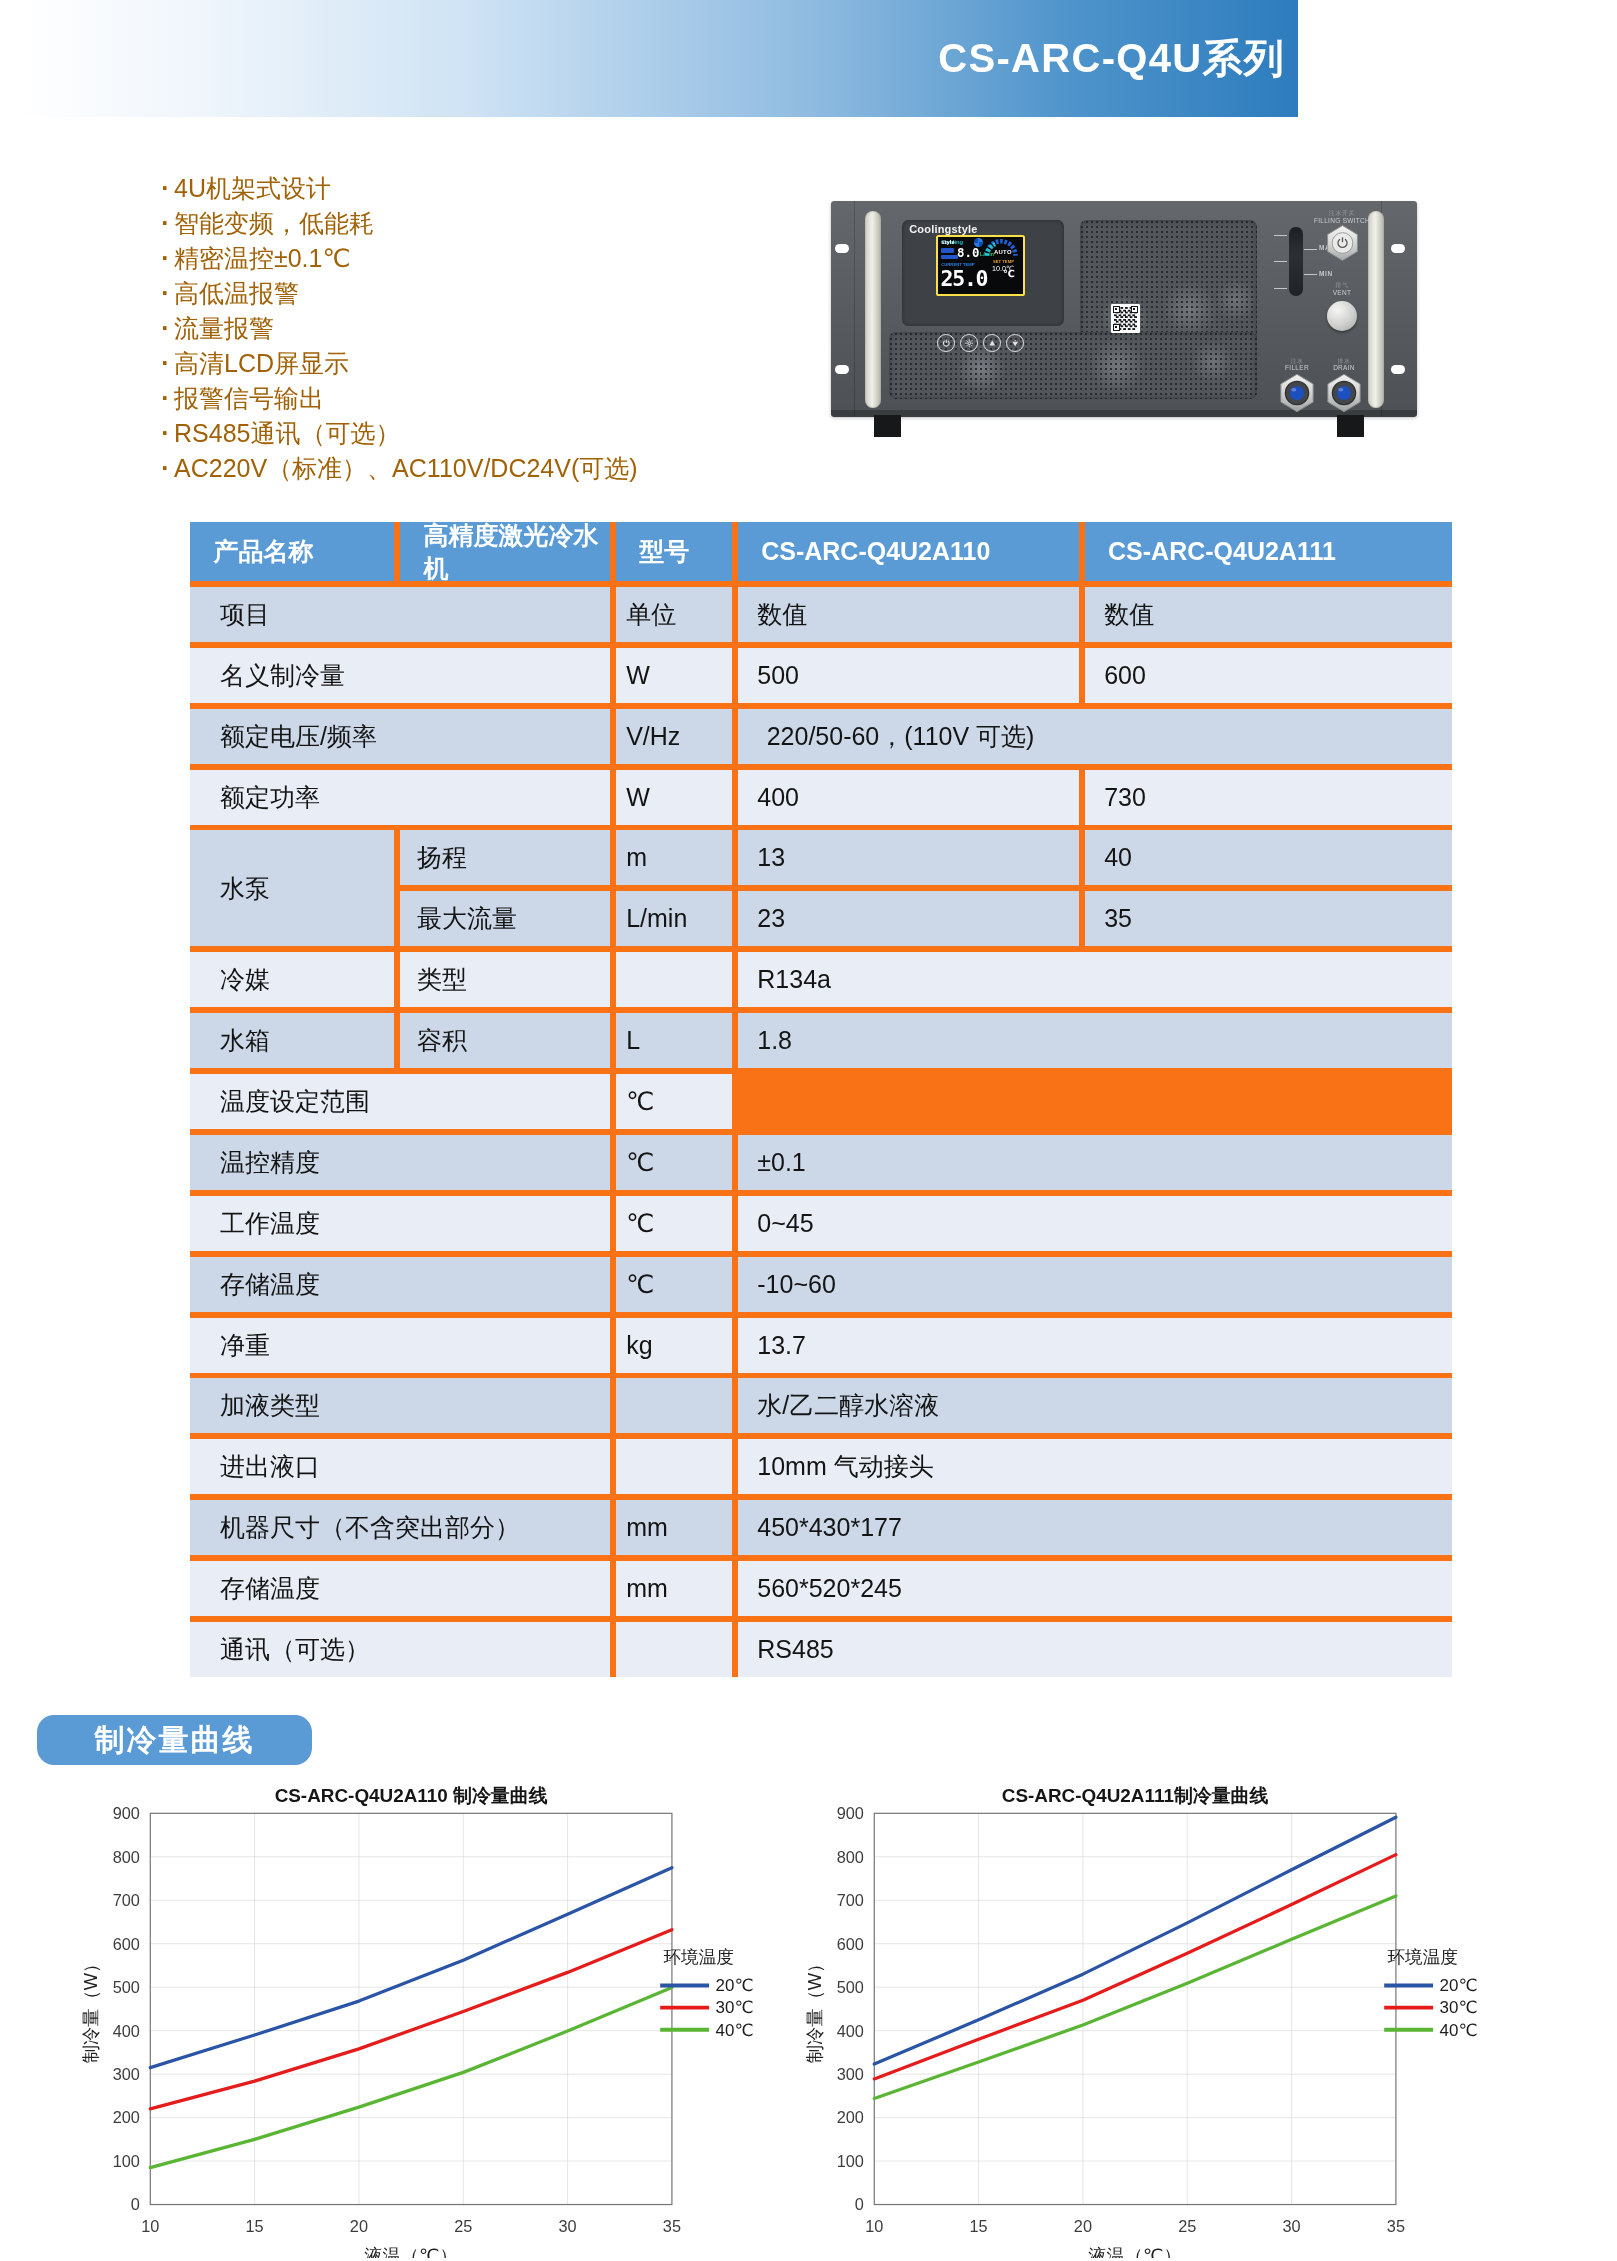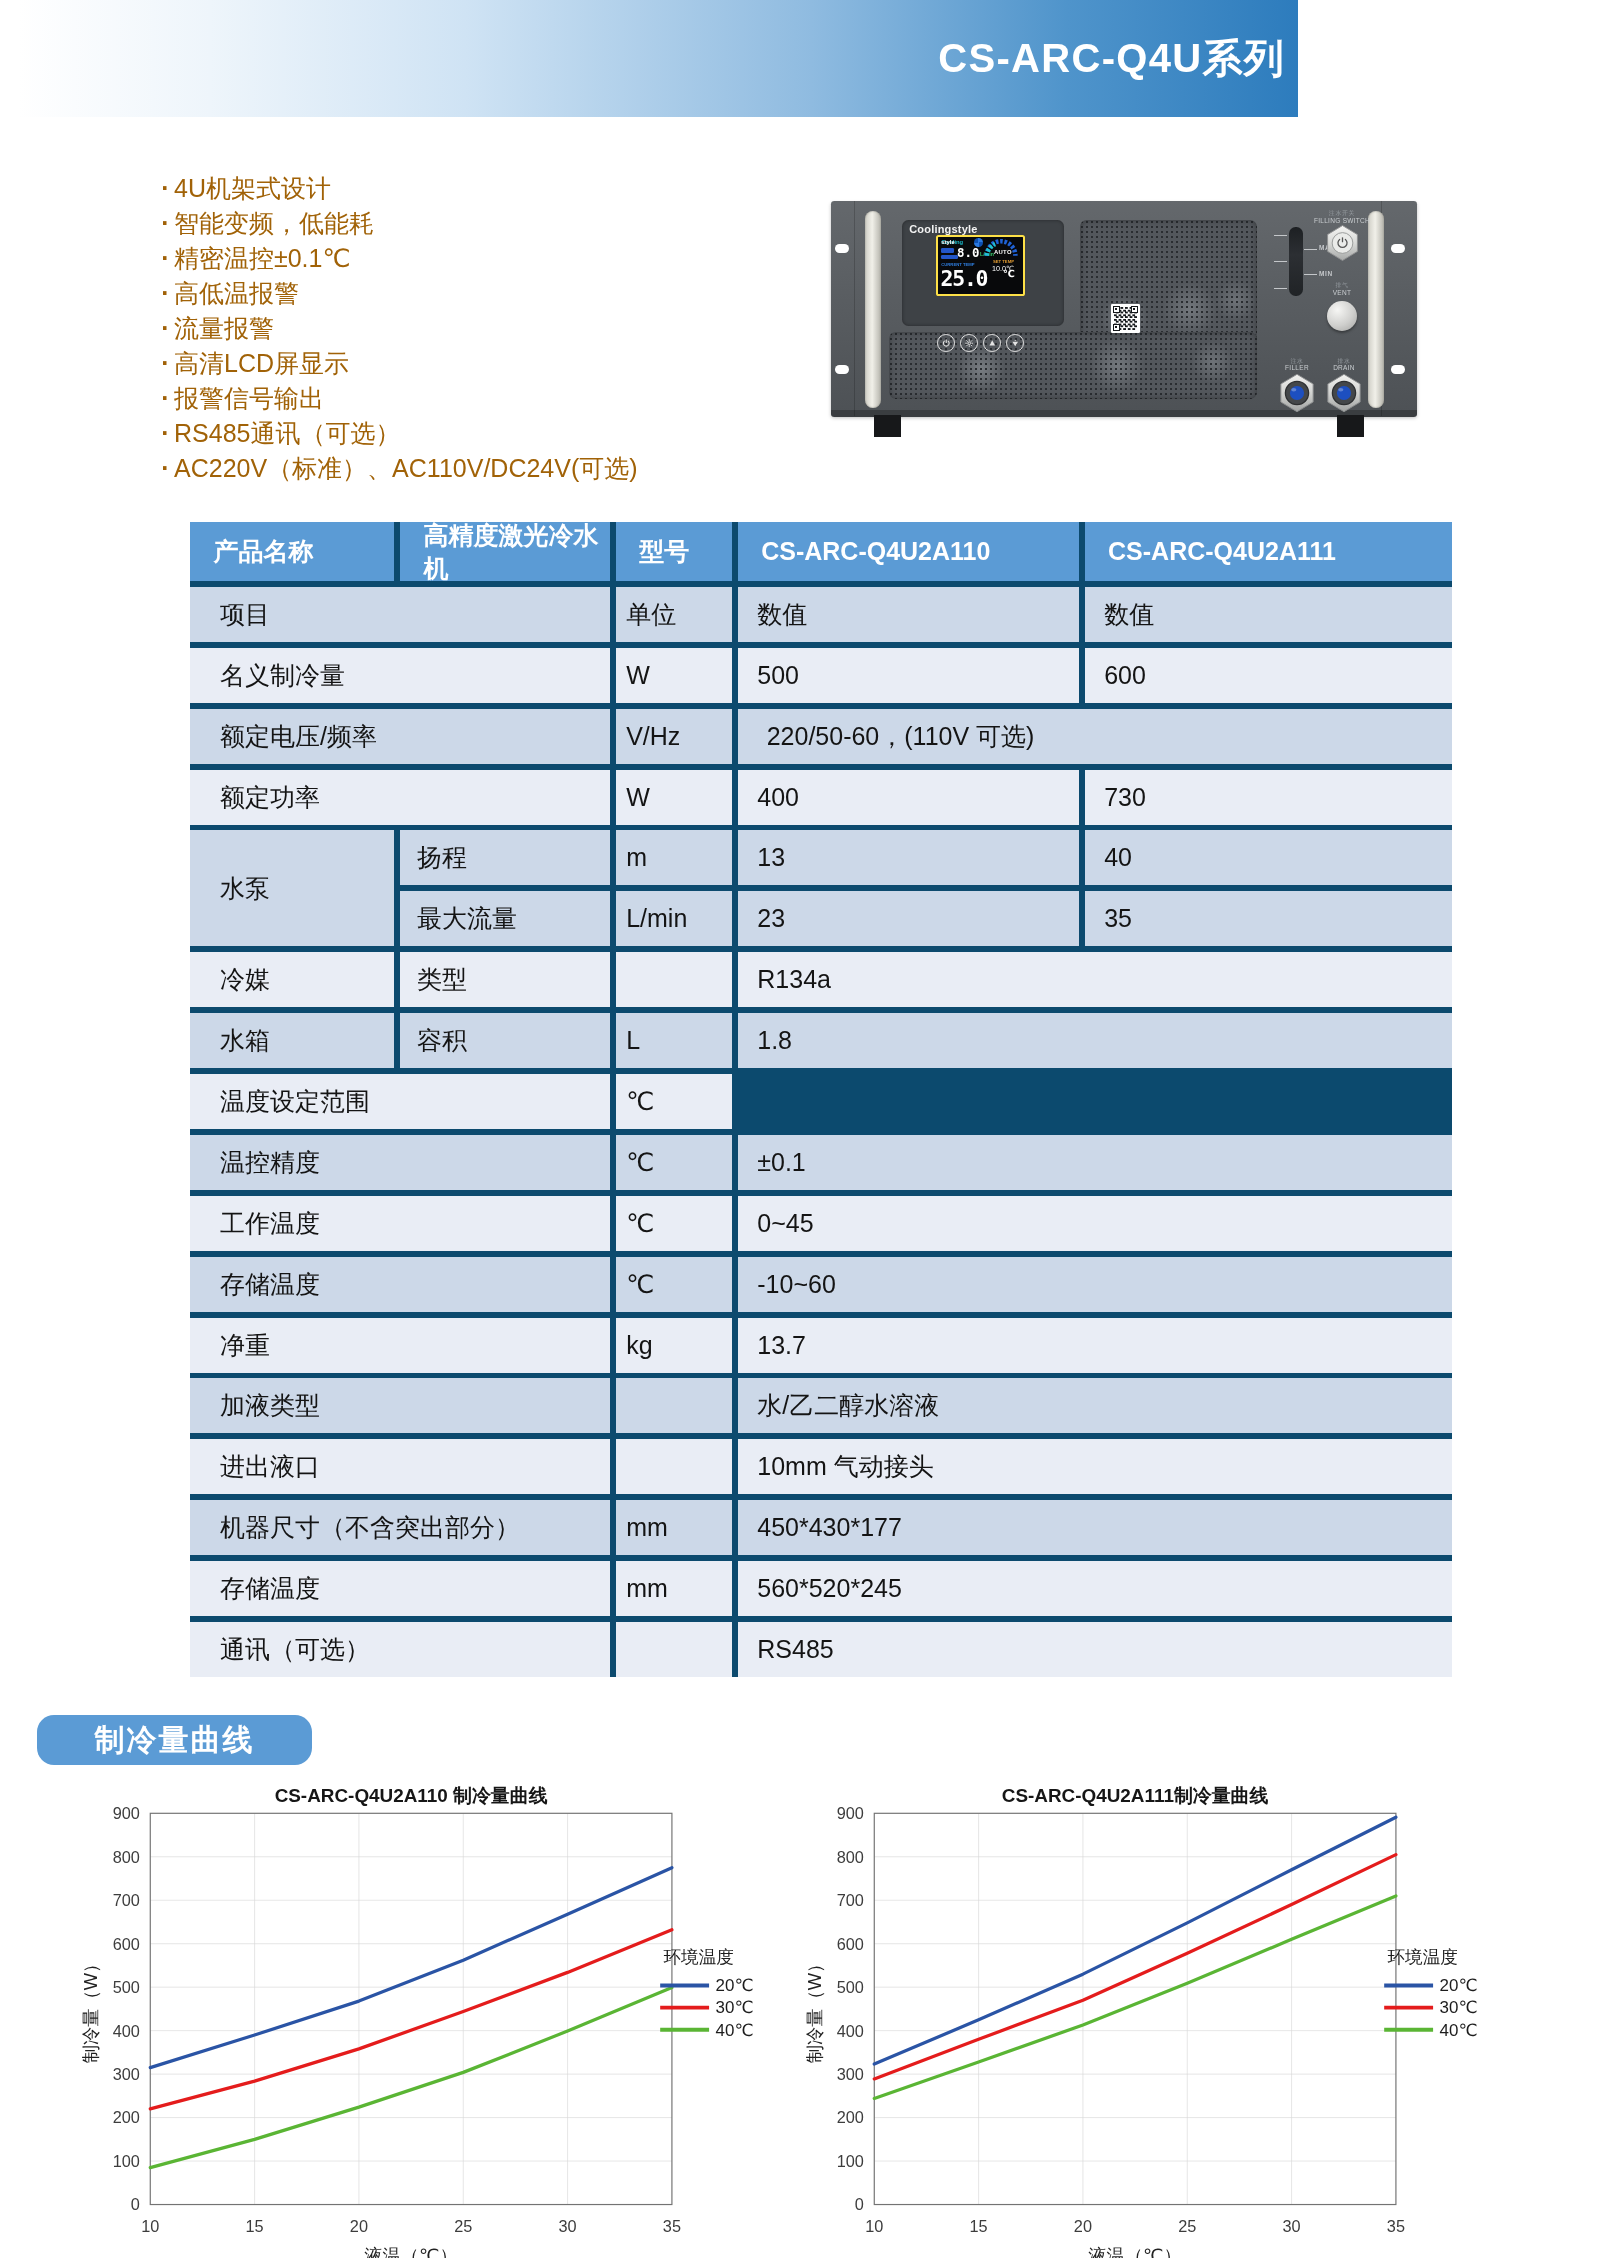--- a/index.html
+++ b/index.html
@@ -68,21 +68,21 @@
   .glabel{position:absolute;font-size:6.5px;font-weight:bold;color:#c4c7ca;letter-spacing:0.7px;}
   .dv-cnlabel{position:absolute;font-size:5.9px;color:#969ca1;text-align:center;letter-spacing:0.7px;}
   .dv-enlabel{position:absolute;font-size:6.5px;color:#c9cdd0;text-align:center;letter-spacing:0.3px;}
   .vent-knob{position:absolute;left:508px;top:112px;width:30px;height:30px;border-radius:50%;
              background:radial-gradient(circle at 35% 30%,#f6f6f4,#cfcfcd 55%,#a2a2a0);
              box-shadow:0 2px 2.6px rgba(0,0,0,.35);}
 
   
   .spec{position:absolute;left:190px;top:522px;display:grid;
         grid-template-columns:204px 210px 116px 341px 367px;
-        grid-template-rows:59px repeat(18,55px);gap:5.9px;background:#0c4a6e;}
+        grid-template-rows:59px repeat(18,55px);gap:5.9px;background:#f97316;}
   .spec>div{display:flex;align-items:center;font-size:25px;color:#141414;}
   .th{background:#5b9bd5;color:#ffffff !important;font-weight:bold;font-size:26px;padding-left:23.5px;}
   .d{background:#ccd8e8;} .l{background:#e9edf5;}
   .nm{padding-left:30px;} .sub{padding-left:17px;} .un{padding-left:10.4px;} .vl{padding-left:19.6px;}
   .vmerge{padding-left:29px;}
 
   
   .badge{position:absolute;left:37px;top:1715px;width:275px;height:50px;border-radius:17px;background:#5b9bd5;
          display:flex;align-items:center;justify-content:center;font-size:30px;font-weight:bold;color:#fff;letter-spacing:2px;}
 

